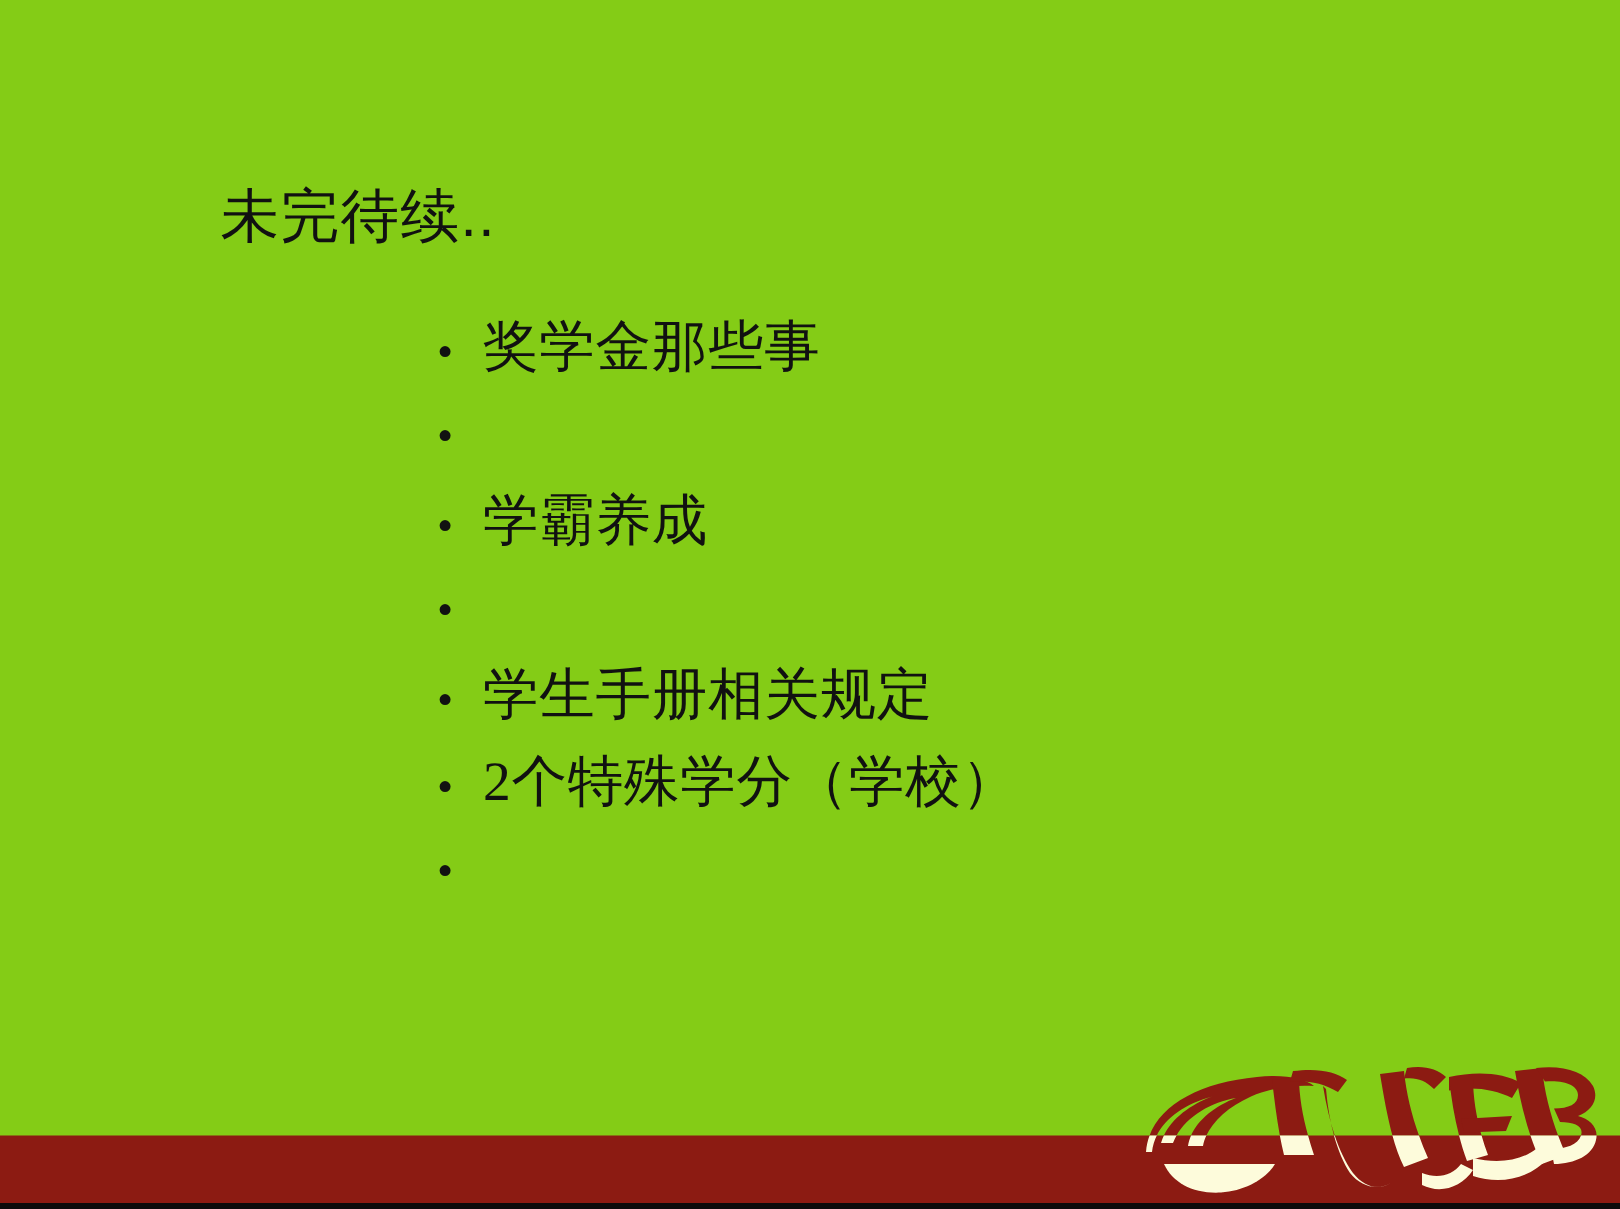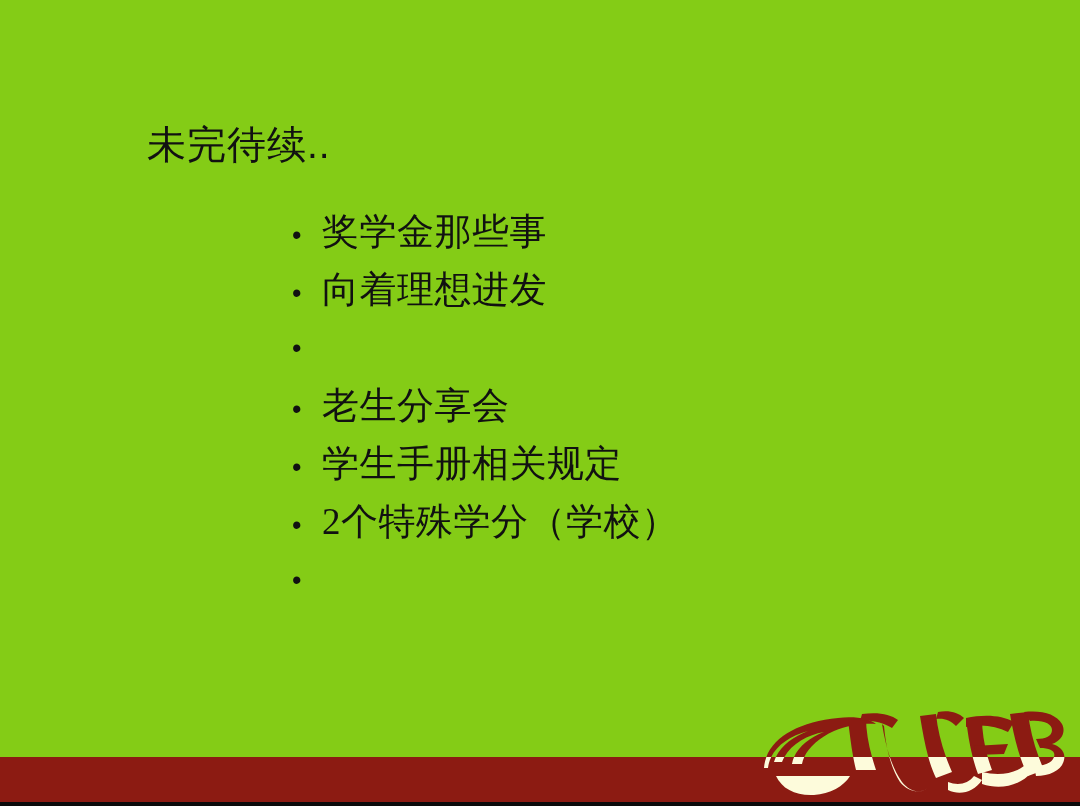--- a/index.html
+++ b/index.html
@@ -96,28 +96,27 @@
 
   <div id="slide-title">未完待续..</div>
 
   <ul id="bullet-list">
     <li>
       <span class="bullet-marker">•</span>
       <span class="bullet-text">奖学金那些事</span>
     </li>
     <li>
       <span class="bullet-marker">•</span>
-      <span class="bullet-text">向着理想进发</span>
     </li>
     <li>
       <span class="bullet-marker">•</span>
+      <span class="bullet-text">学霸养成</span>
     </li>
     <li>
       <span class="bullet-marker">•</span>
-      <span class="bullet-text">老生分享会</span>
     </li>
     <li>
       <span class="bullet-marker">•</span>
       <span class="bullet-text">学生手册相关规定</span>
     </li>
     <li>
       <span class="bullet-marker">•</span>
       <span class="bullet-text">2个特殊学分（学校）</span>
     </li>
     <li>

